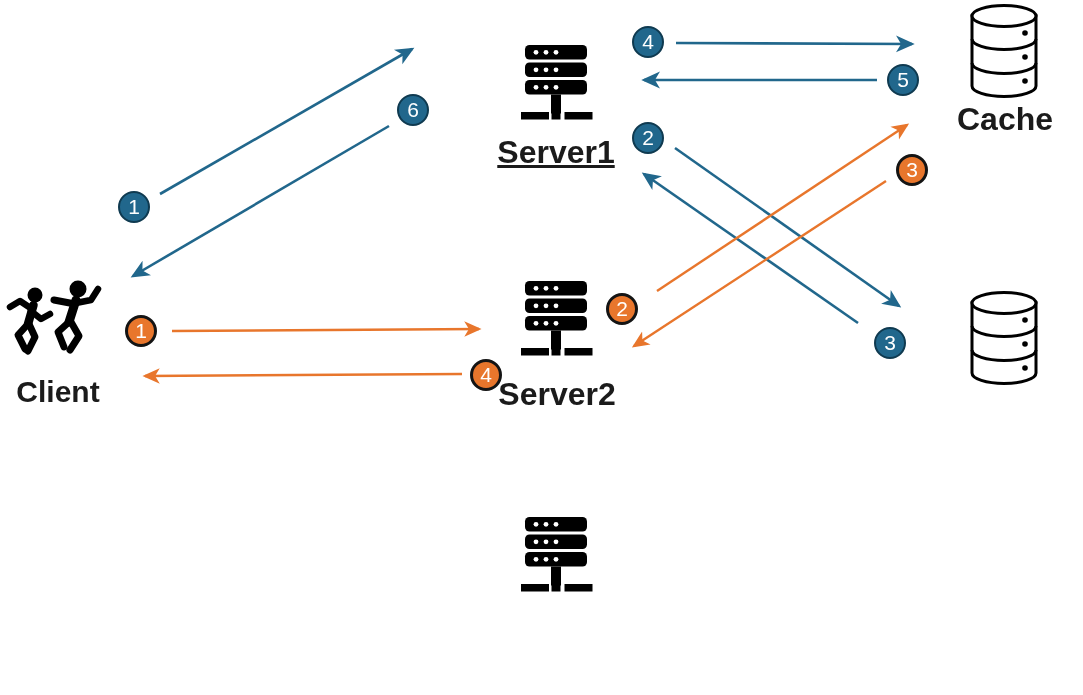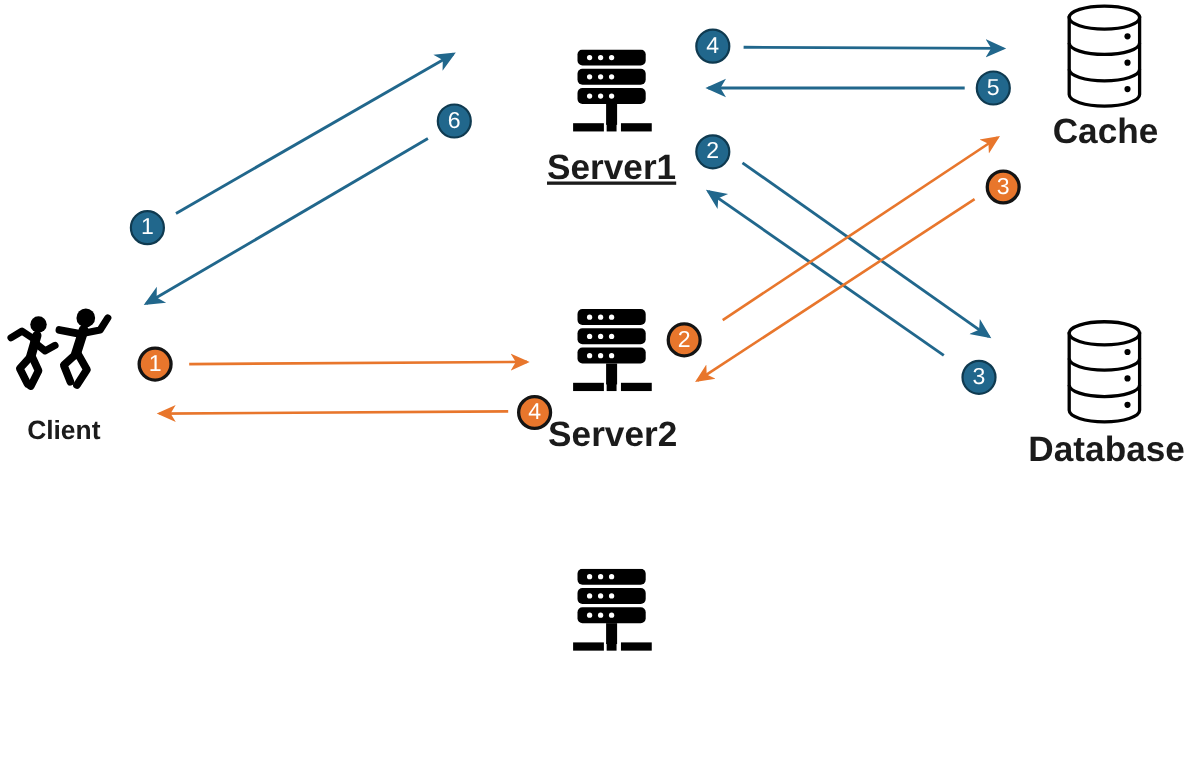--- a/index.html
+++ b/index.html
@@ -127,27 +127,26 @@
   </svg>
 
   <svg class="icon" style="left:969px; top:3px;" width="70" height="96" viewBox="0 0 70 96">
     <use href="#cylinder-shape"></use>
   </svg>
 
   <svg class="icon" style="left:969px; top:290px;" width="70" height="96" viewBox="0 0 70 96">
     <use href="#cylinder-shape"></use>
   </svg>
 
-  <div class="node-label" style="left:58px;  top:375px; font-size:24px;">Client</div>
+  <div class="node-label" style="left:58px;  top:375px; font-size:30px;">Client</div>
   <div class="node-label" style="left:556px; top:135px;text-decoration:underline;">Server1</div>
   <div class="node-label" style="left:557px; top:377px;">Server2</div>
   <div class="node-label" style="left:1005px; top:102px;">
     <div>Cache</div>
   </div>
-  <div class="node-label" style="left:1006px; top:391px;">Database</div>
 
   <div class="badge blue" style="left:118px; top:191px;">1</div>
   <div class="badge blue" style="left:632px; top:122px;">2</div>
   <div class="badge blue" style="left:874px; top:327px;">3</div>
   <div class="badge blue" style="left:632px; top:26px;">4</div>
   <div class="badge blue" style="left:887px; top:64px;">5</div>
   <div class="badge blue" style="left:397px; top:94px;">6</div>
 
   <div class="badge orange" style="left:125px; top:315px;">1</div>
   <div class="badge orange" style="left:606px; top:293px;">2</div>

